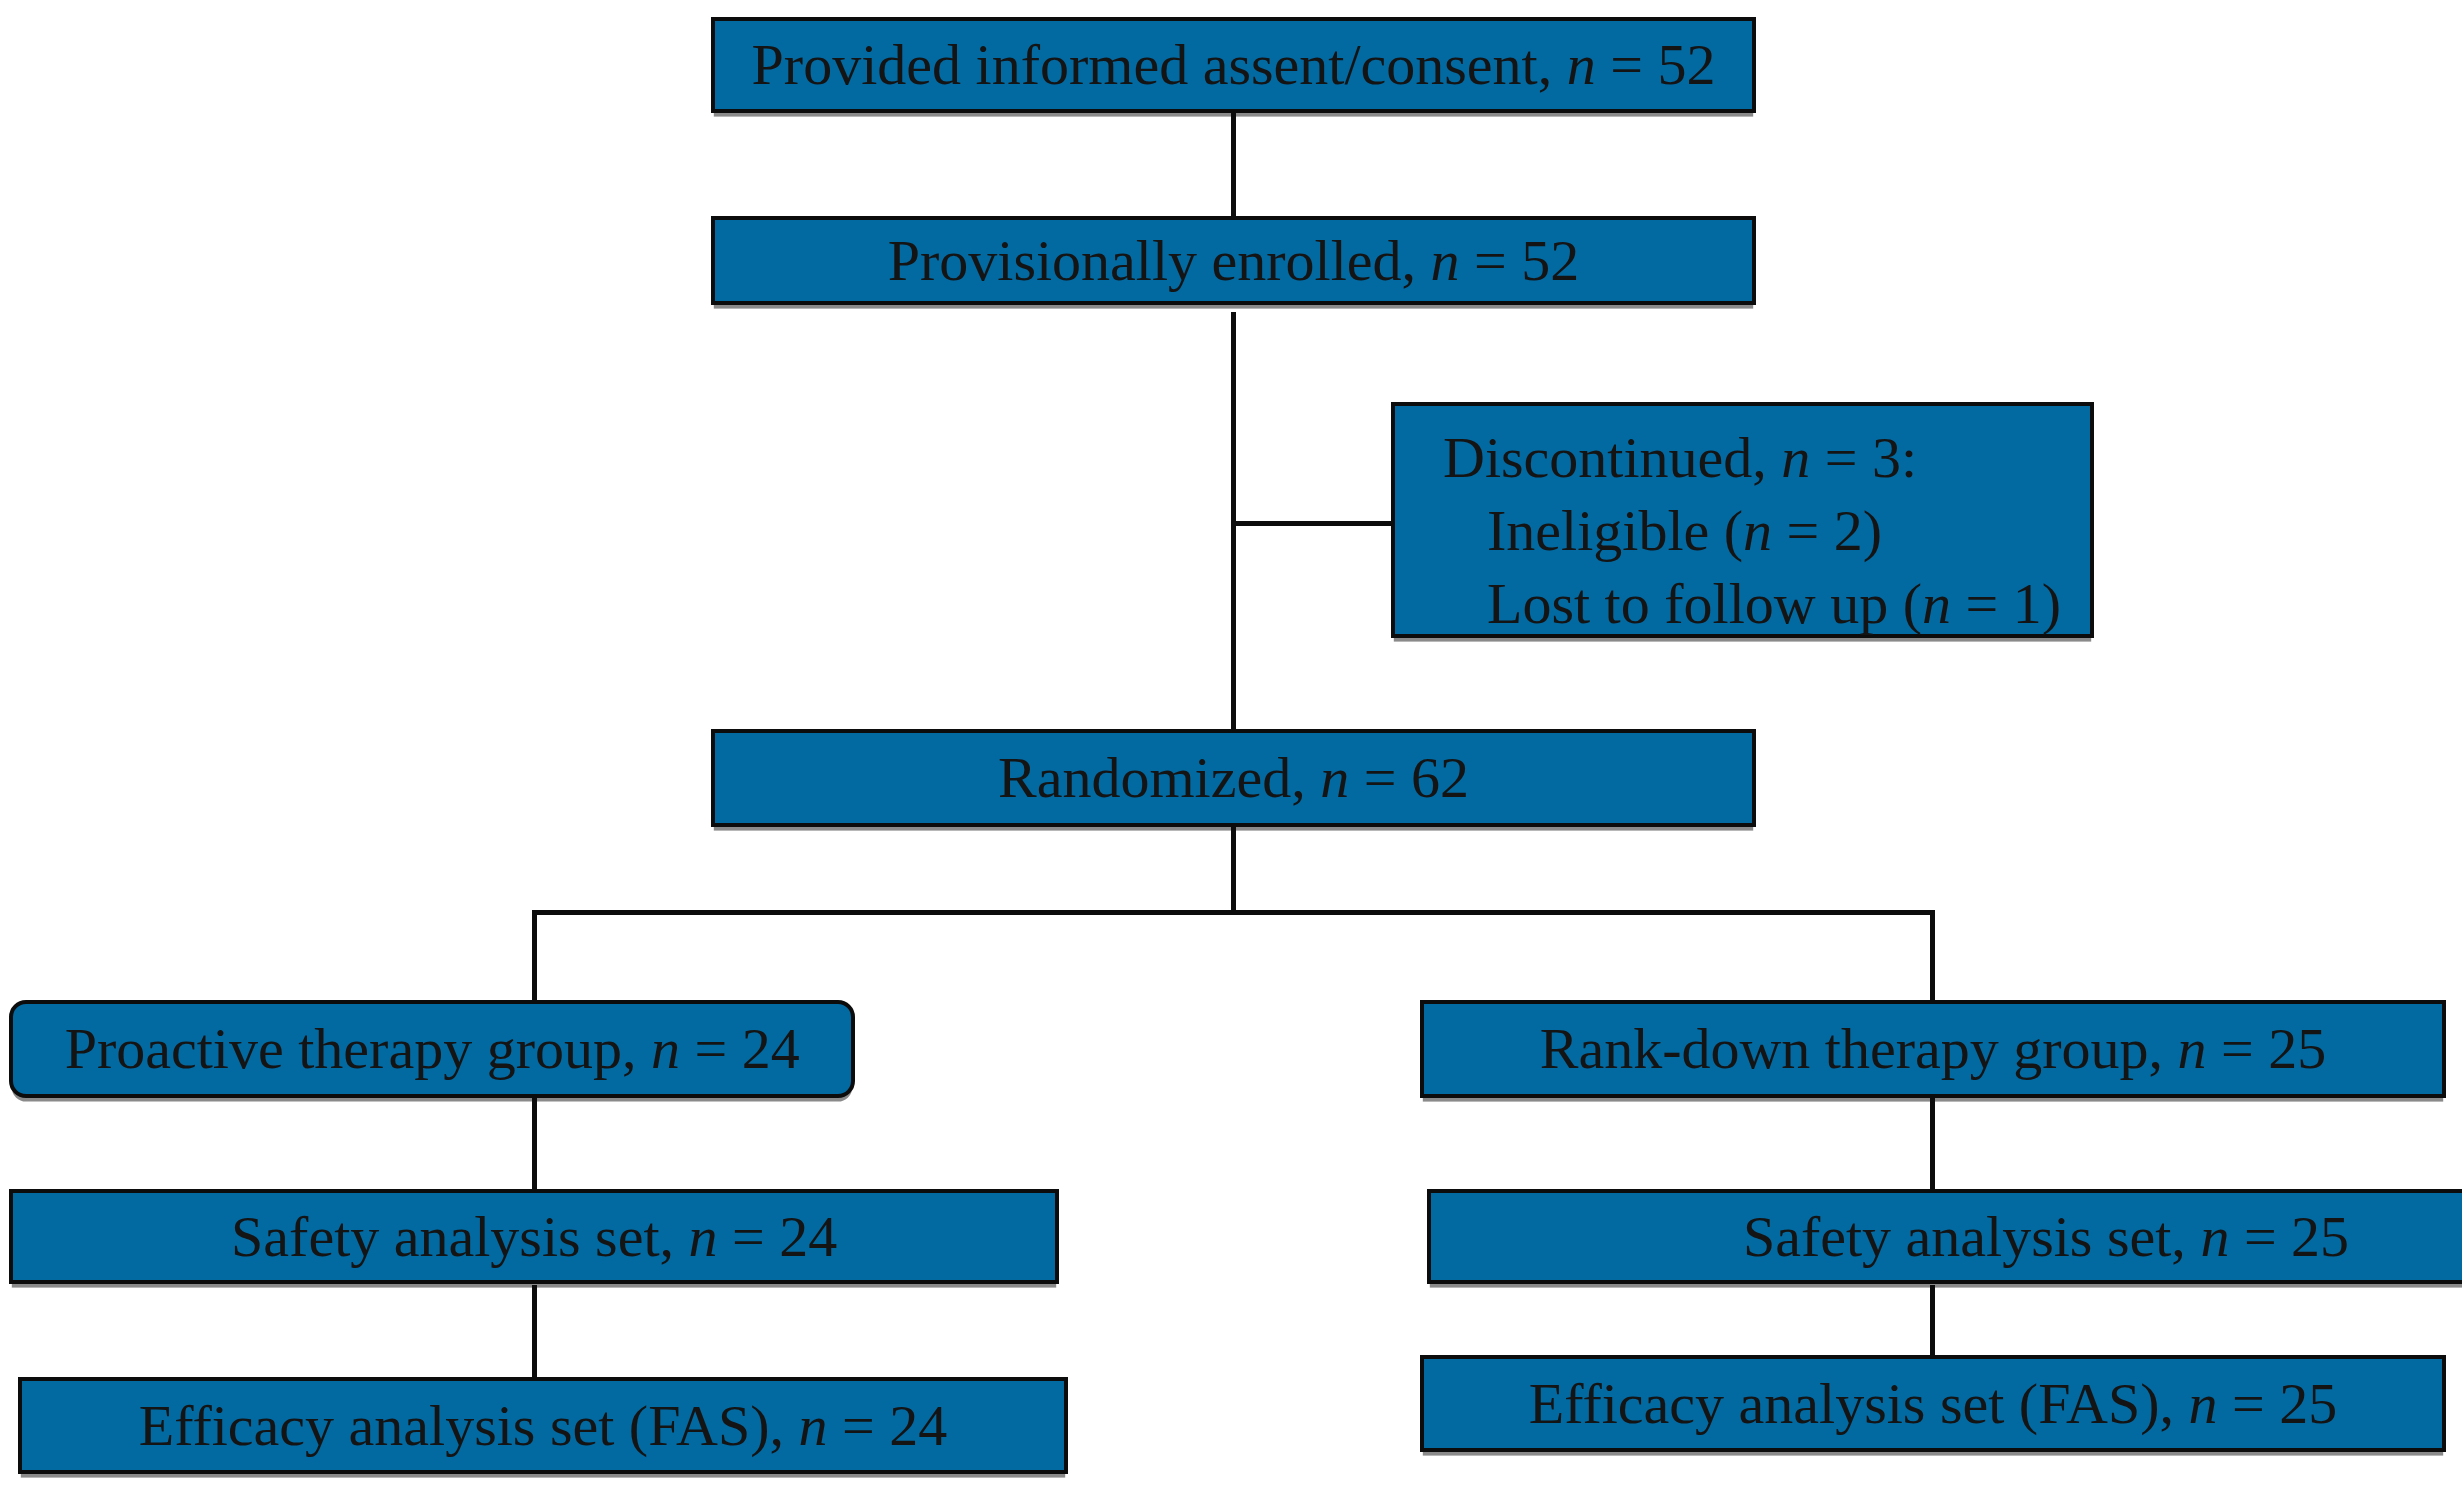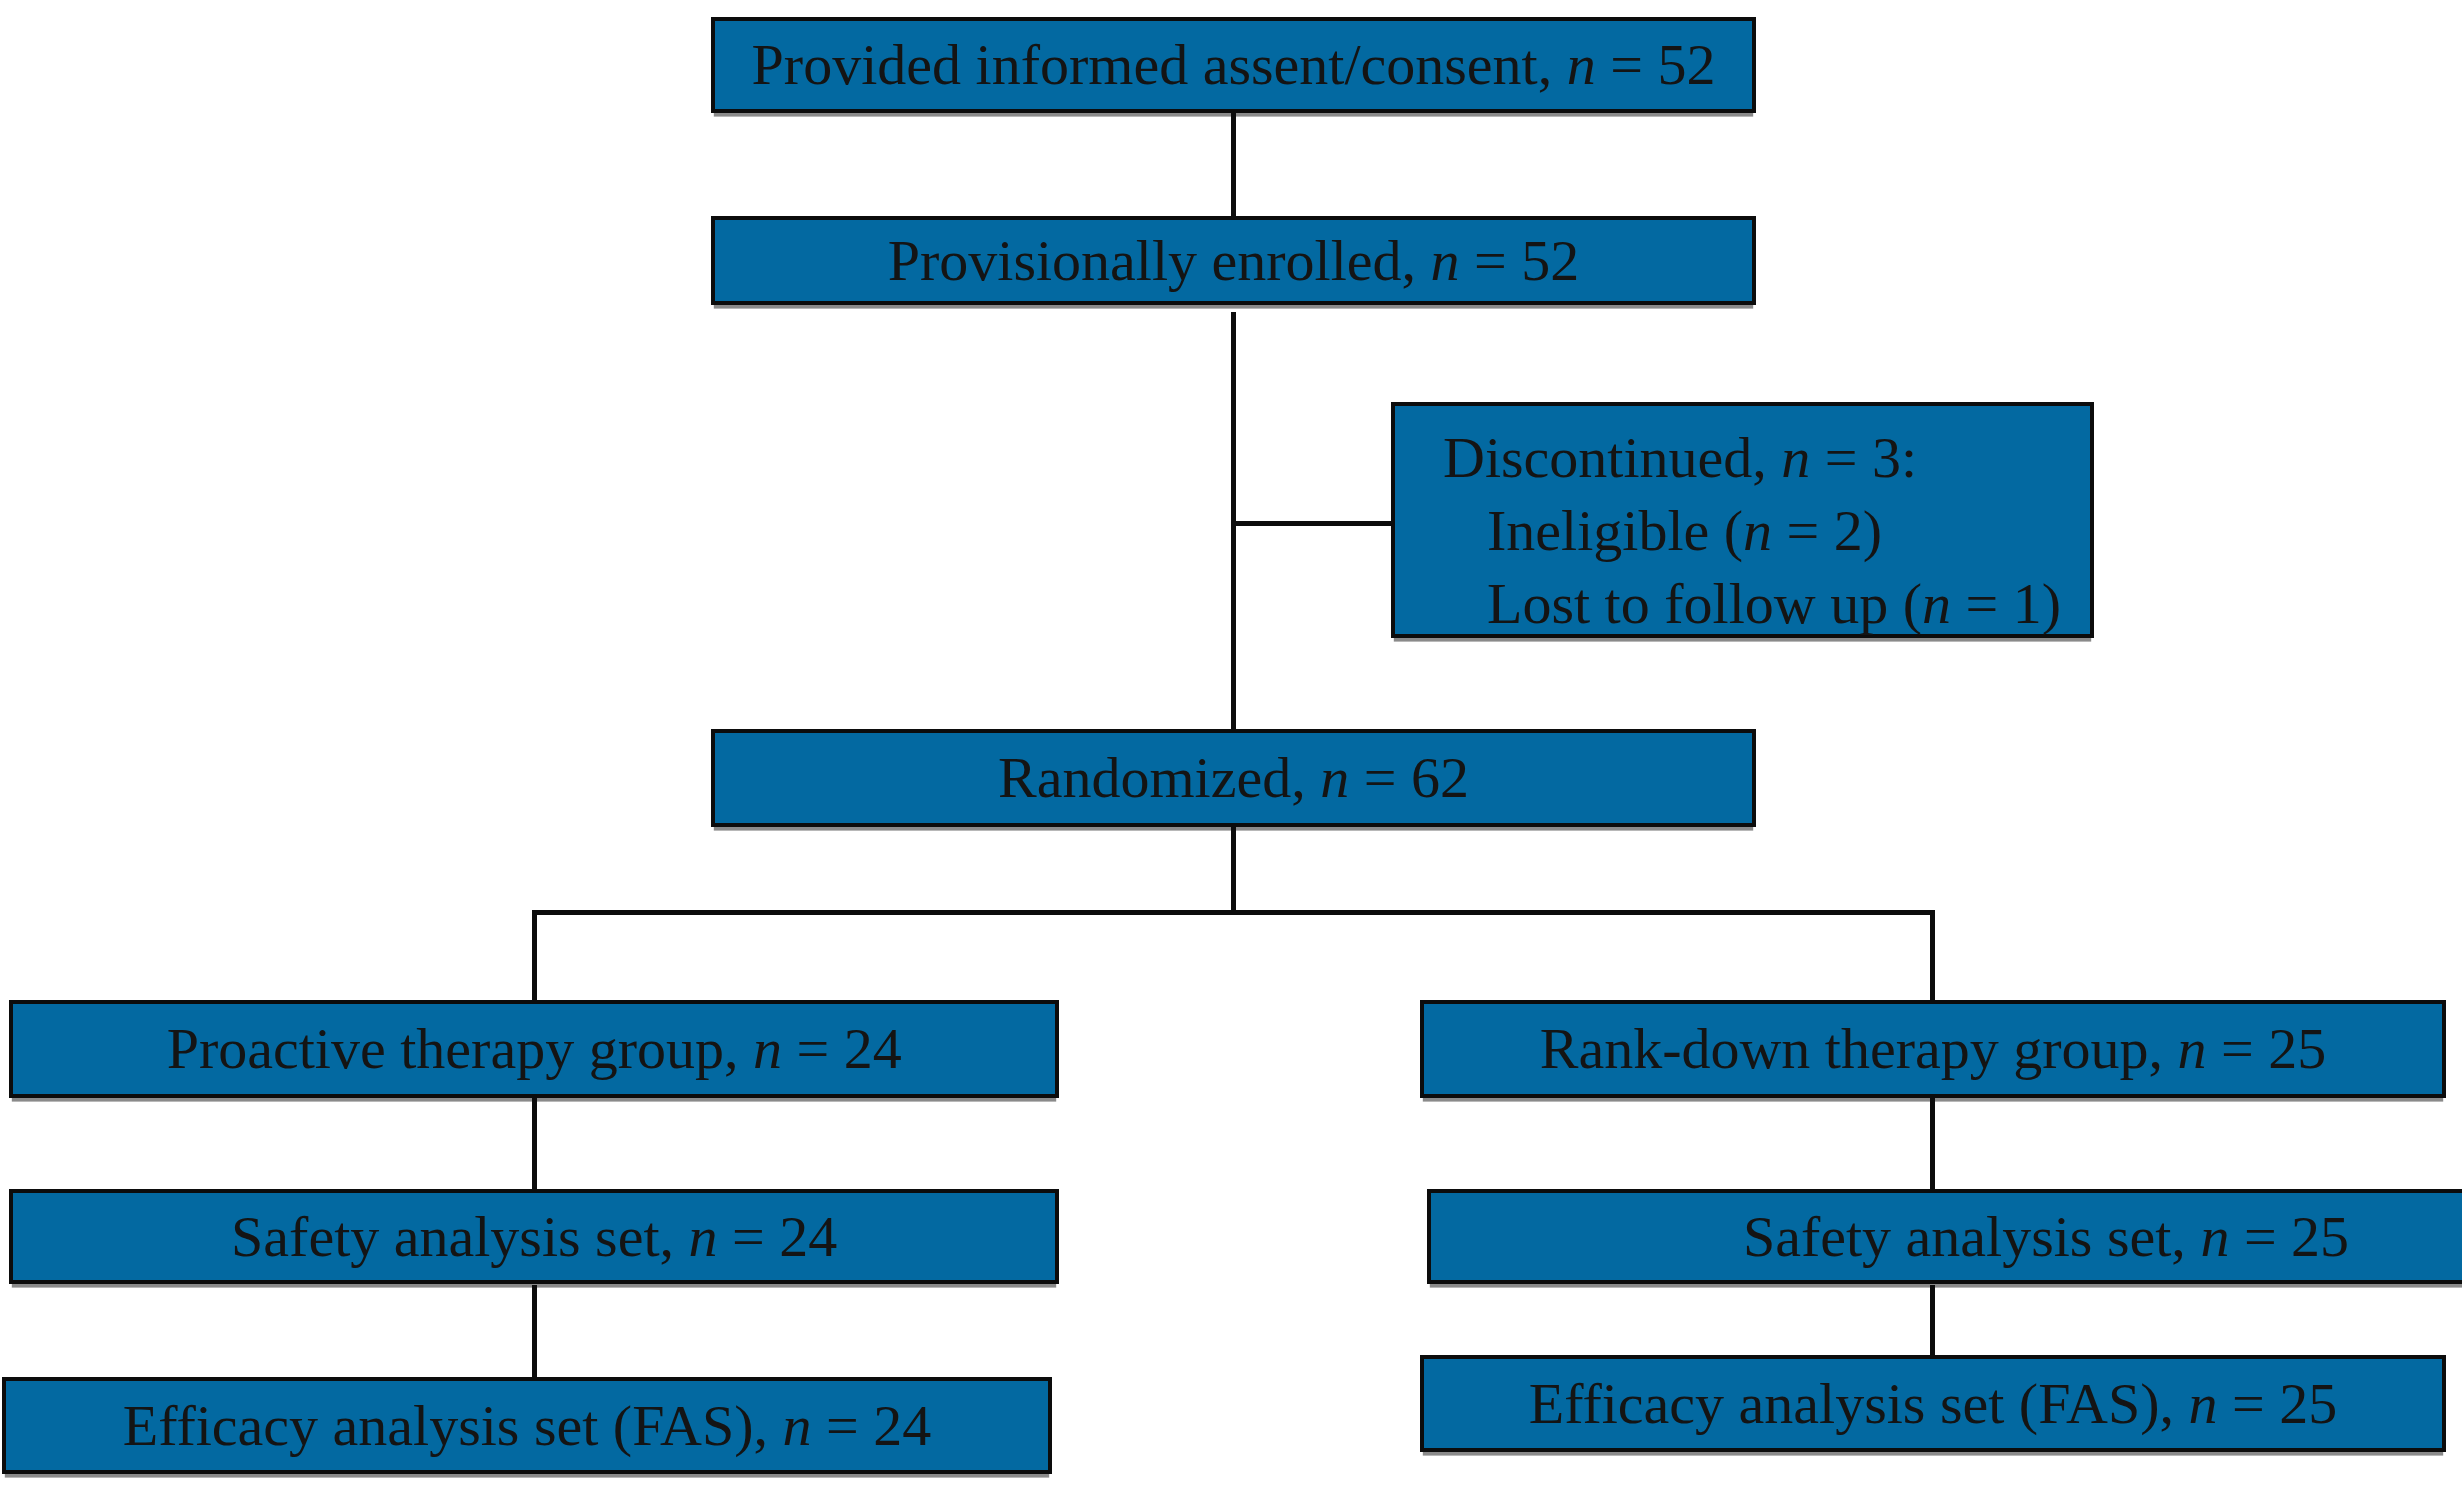--- a/index.html
+++ b/index.html
@@ -32,25 +32,25 @@
     text-align: center;
   }
   .box i { font-style: italic; }
 
   #box-consent            { left: 711px;  top: 16.5px;   width: 1045px; height: 96px; }
   #box-enrolled           { left: 711px;  top: 216px;  width: 1045px; height: 89px; }
   #box-discontinued       { left: 1391px; top: 402px;  width: 703px;  height: 236px;
                             display: block; text-align: left;
                             padding: 14.7px 0 0 48px; }
   #box-randomized         { left: 711px;  top: 729px;  width: 1045px; height: 98px; }
-  #box-proactive-group    { left: 9.2px;   top: 1000px; width: 1050px; height: 98px; }
+  #box-proactive-group    { left: 9.2px;   top: 1000px; width: 846px; height: 98px; border-radius: 17px; }
   #box-rankdown-group     { left: 1420px; top: 1000px; width: 1026px; height: 98px; }
   #box-proactive-safety   { left: 9.2px;   top: 1189px; width: 1050px; height: 95px; }
   #box-rankdown-safety    { left: 1420px; top: 1189px; width: 1238px; height: 95px; margin-left: 7px; }
-  #box-proactive-efficacy { left: 2px;   top: 1377px; width: 1050px; height: 97px; }
+  #box-proactive-efficacy { left: 18px;   top: 1377px; width: 1050px; height: 97px; }
   #box-rankdown-efficacy  { left: 1420px; top: 1355px; width: 1026px; height: 97px; }
 
   .disc-line { line-height: 73px; white-space: nowrap; }
   .disc-line.indent { padding-left: 44px; }
 
   
   .line { position: absolute; background: #0c0c0c; }
 
   #l-v1    { left: 1231px; top: 113px;  width: 4.6px;    height: 103px; }
   #l-v2    { left: 1231px; top: 312px;  width: 4.6px;    height: 417px; }

